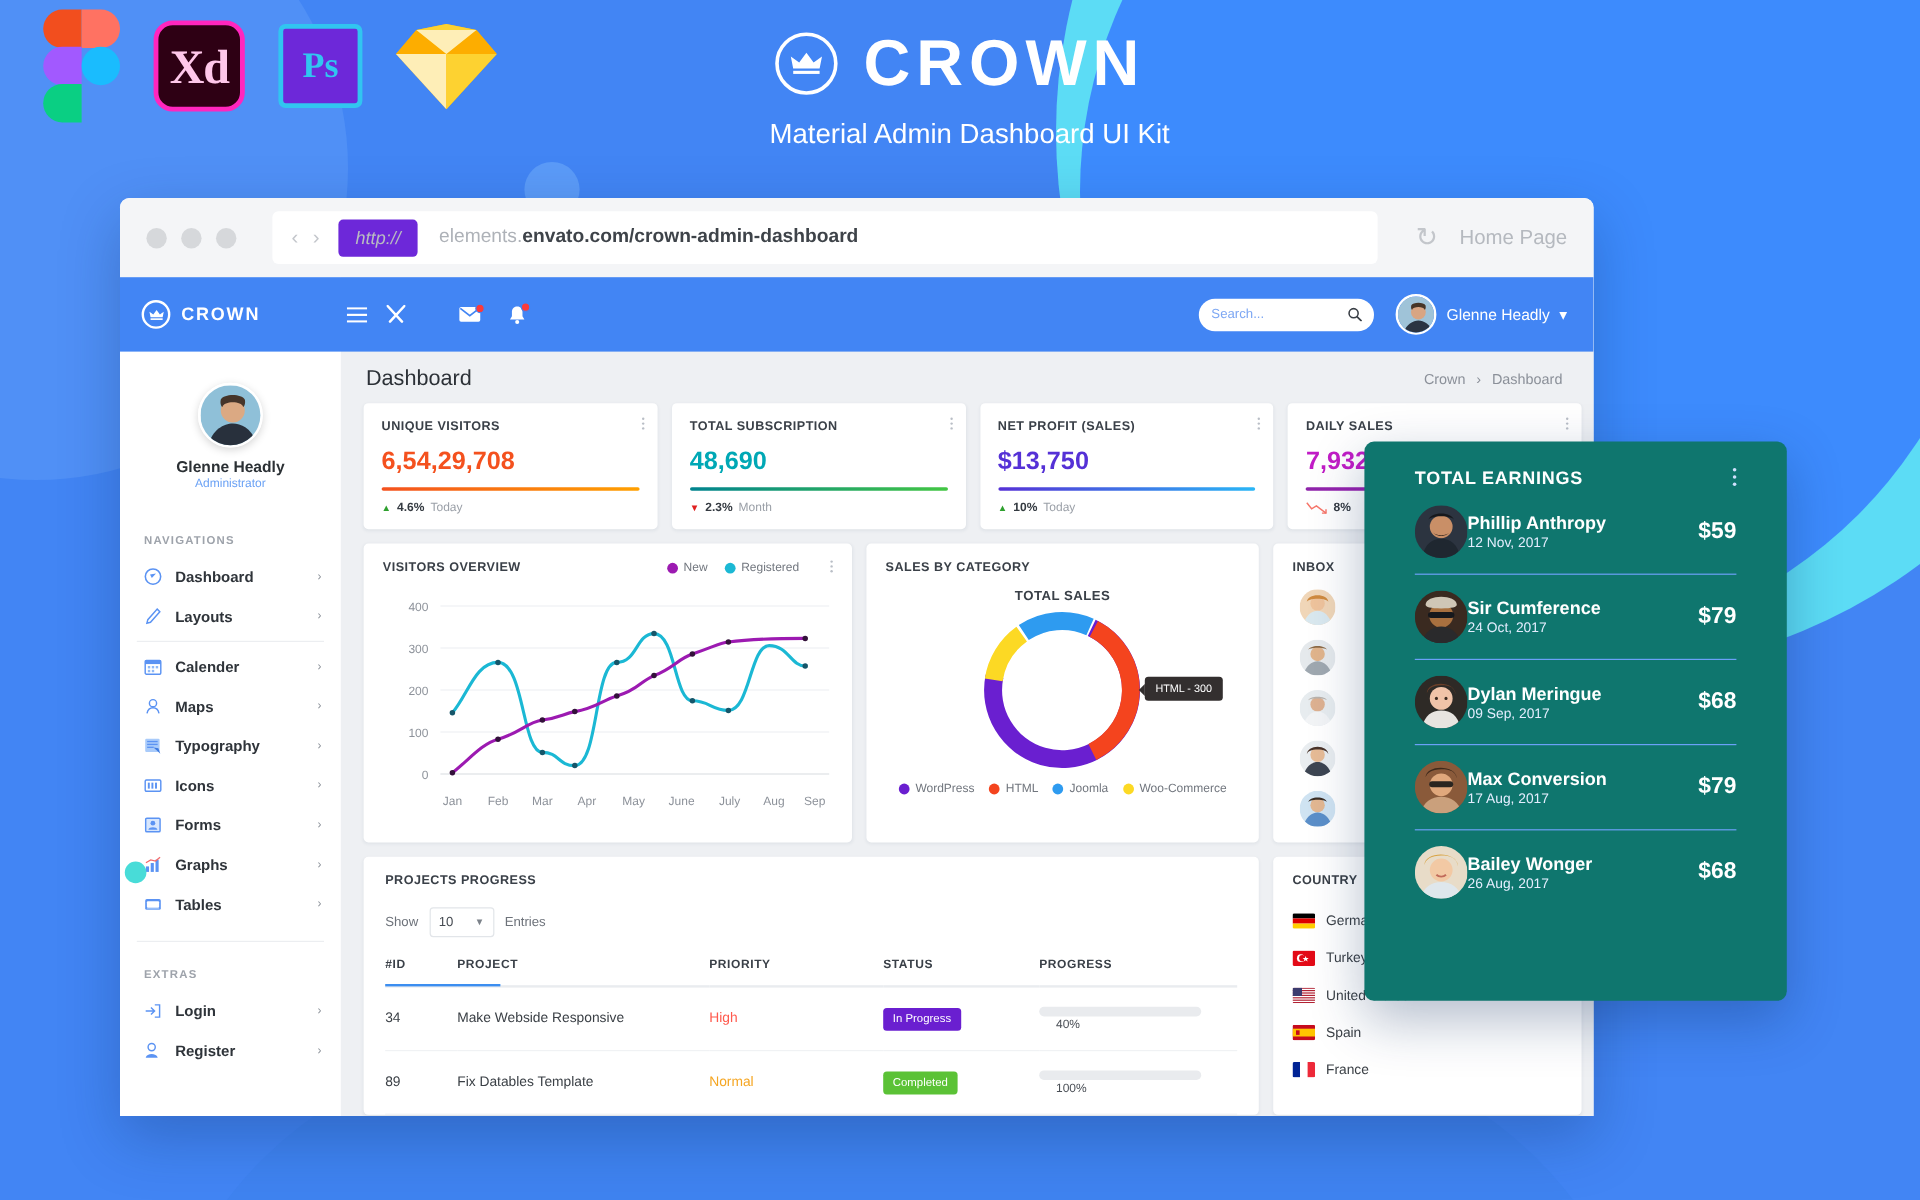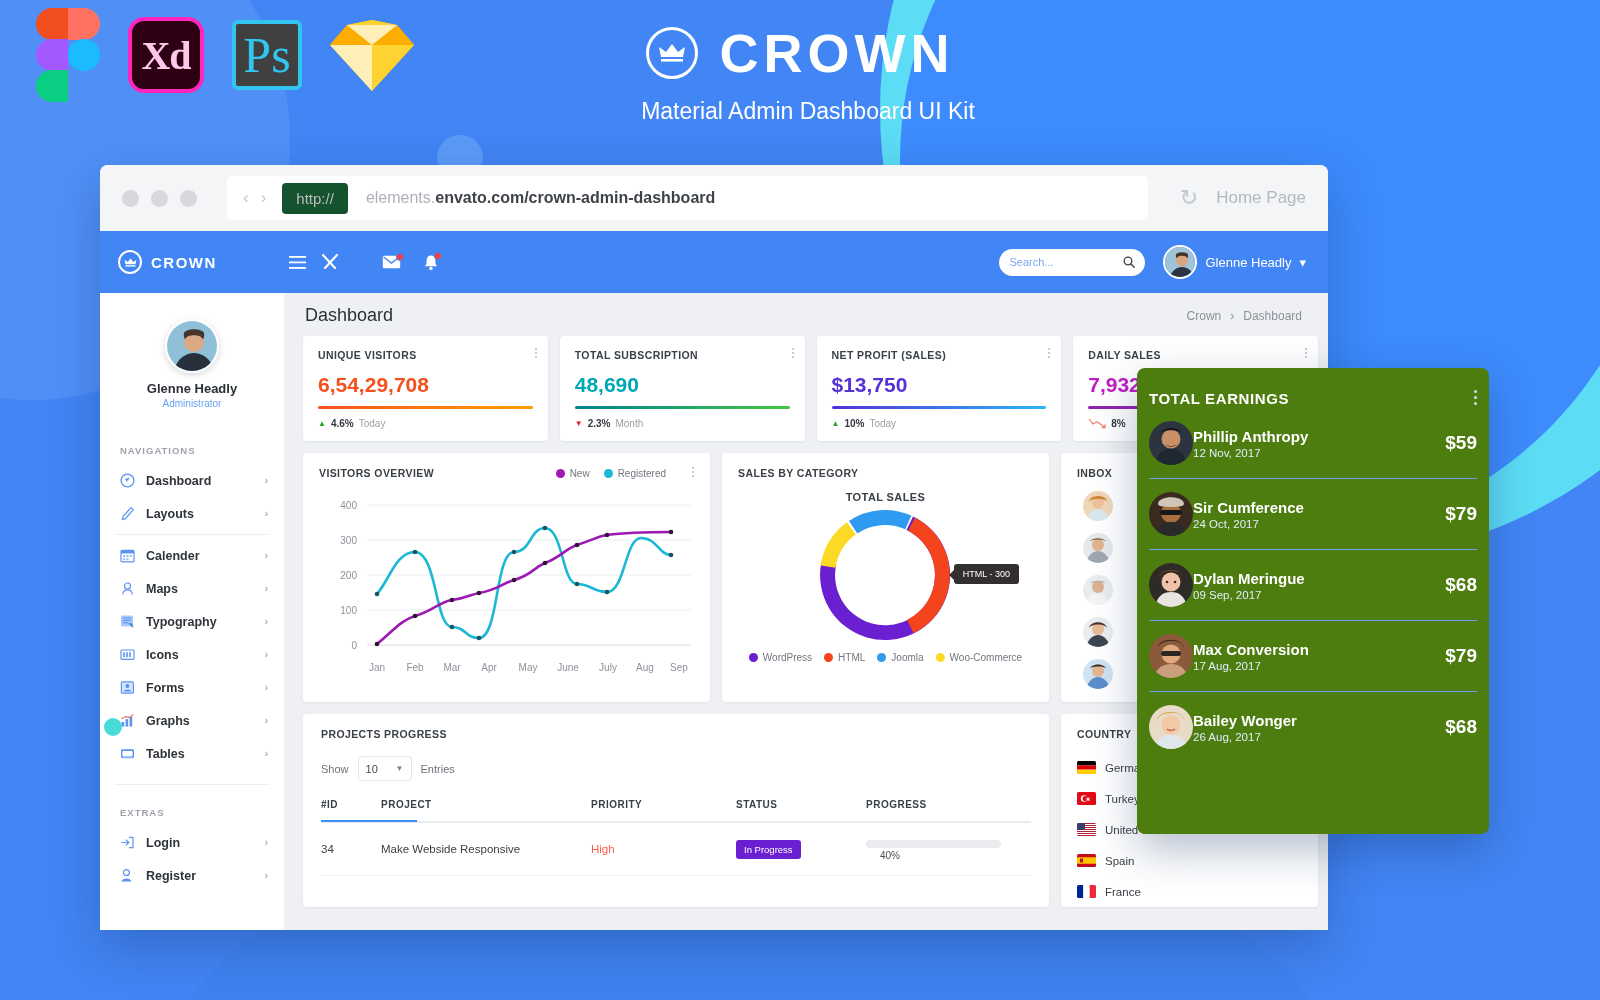--- a/index.html
+++ b/index.html
@@ -51,23 +51,23 @@
 
   .logo-xd {
     width: 76px; height: 76px; border-radius: 16px;
     background: #2e0014; border: 4px solid #ff26be;
     display: flex; align-items: center; justify-content: center;
     color: #ffc7ea; font-size: 40px; font-weight: bold; letter-spacing: -1px;
     font-family: "Liberation Serif", serif;
   }
   .logo-ps {
     width: 70px; height: 70px; border-radius: 6px;
-    background: #404040; border: 4px solid #31c5f0;
+    background: #6d28d9; border: 4px solid #31c5f0;
     display: flex; align-items: center; justify-content: center;
-    color: #31c5f0; font-size: 50px; font-weight: normal;
+    color: #31c5f0; font-size: 30px; font-weight: bold;
     font-family: "Liberation Serif", serif;
   }
   .logo-sketch { width: 84px; height: 76px; position: relative; }
 
   
   .brand { position: absolute; top: 22px; left: 0; right: 0; text-align: center; }
   .brand-row { display: flex; align-items: center; justify-content: center; gap: 22px; }
   .crown-circle {
     width: 52px; height: 52px; border-radius: 50%;
     border: 3px solid #fff; display: flex; align-items: center; justify-content: center;
@@ -92,22 +92,22 @@
     padding: 0 22px; gap: 18px;
   }
   .traffic { display: flex; gap: 12px; margin-right: 12px; }
   .traffic span { width: 17px; height: 17px; border-radius: 50%; background: #d6d8db; display: block; }
   .url-box {
     flex: 1; height: 44px; background: #fff; border-radius: 5px;
     display: flex; align-items: center; padding: 0 10px; gap: 10px;
   }
   .navarrows { display: flex; gap: 12px; color: #c3c6cb; font-size: 17px; padding: 0 6px; }
   .http-chip {
-    background: #14532d; color: #b9bcc1; font-size: 15px;
-    padding: 7px 14px; border-radius: 4px;
+    background: #6d28d9; color: #b9bcc1; font-size: 15px;
+    padding: 7px 14px; border-radius: 4px; font-style: italic;
   }
   .url-text { font-size: 16px; color: #aeb2b8; margin-left: 8px; }
   .url-text b { color: #3e4349; font-weight: bold; }
   .reload { color: #c3c6cb; font-size: 22px; margin-left: 14px; }
   .homepage { font-size: 17px; color: #b5b9bf; }
 
   
   .app { display: flex; height: 699px; }
 
   .topbar {
@@ -245,21 +245,21 @@
   .prog-pc { font-size: 10px; color: #4a4f56; margin-left: 14px; vertical-align: middle; }
 
   .country { flex: 1; padding: 14px 16px 0; min-width: 0; }
   .ct-row { display: flex; align-items: center; gap: 9px; padding: 9px 0; }
   .ct-row .nm { font-size: 11.5px; color: #3b4046; white-space: nowrap; }
   .flag { width: 19px; height: 13px; border-radius: 1.5px; overflow: hidden; flex-shrink: 0; display: block; }
 
   
   .earnings {
     position: absolute; left: 1137px; top: 368px; width: 352px; height: 466px;
-    background: #4d7c0f; border-radius: 8px; padding: 22px 12px 0;
+    background: #0f766e; border-radius: 8px; padding: 22px 42px 0;
     box-shadow: 0 16px 44px rgba(10,40,90,.30); z-index: 20;
   }
   .earn-head { display: flex; align-items: flex-start; justify-content: space-between; }
   .earn-title { color: #fff; font-size: 15px; font-weight: bold; letter-spacing: .6px; }
   .earn-kebab i { display: block; width: 3px; height: 3px; background: #cfe0fd; border-radius: 50%; margin-bottom: 3px; }
   .earn-row {
     display: flex; align-items: center; gap: 0; padding: 13px 0;
     border-bottom: 1px solid #6ba1f7;
   }
   .earn-row:last-child { border-bottom: none; }
@@ -813,20 +813,30 @@
             </thead>
             <tbody>
               <tr>
                 <td>34</td>
                 <td>Make Webside Responsive</td>
                 <td style="color:#ff5a4e">High</td>
                 <td><span class="pill" style="background:#6a1fd0">In Progress</span></td>
                 <td>
                   <span class="prog-track"><span class="prog-fill" style="width:40%;background:#7b1fd6"></span></span>
                   <span class="prog-pc">40%</span>
+                </td>
+              </tr>
+              <tr>
+                <td>89</td>
+                <td>Fix Datables Template</td>
+                <td style="color:#f5a623">Normal</td>
+                <td><span class="pill" style="background:#5bc236">Completed</span></td>
+                <td>
+                  <span class="prog-track"><span class="prog-fill" style="width:100%;background:#7ed321"></span></span>
+                  <span class="prog-pc">100%</span>
                 </td>
               </tr>
             </tbody>
           </table>
         </div>
 
         <div class="panel country">
           <div class="panel-t">COUNTRY</div>
           <div style="margin-top:12px">
             <div class="ct-row">

